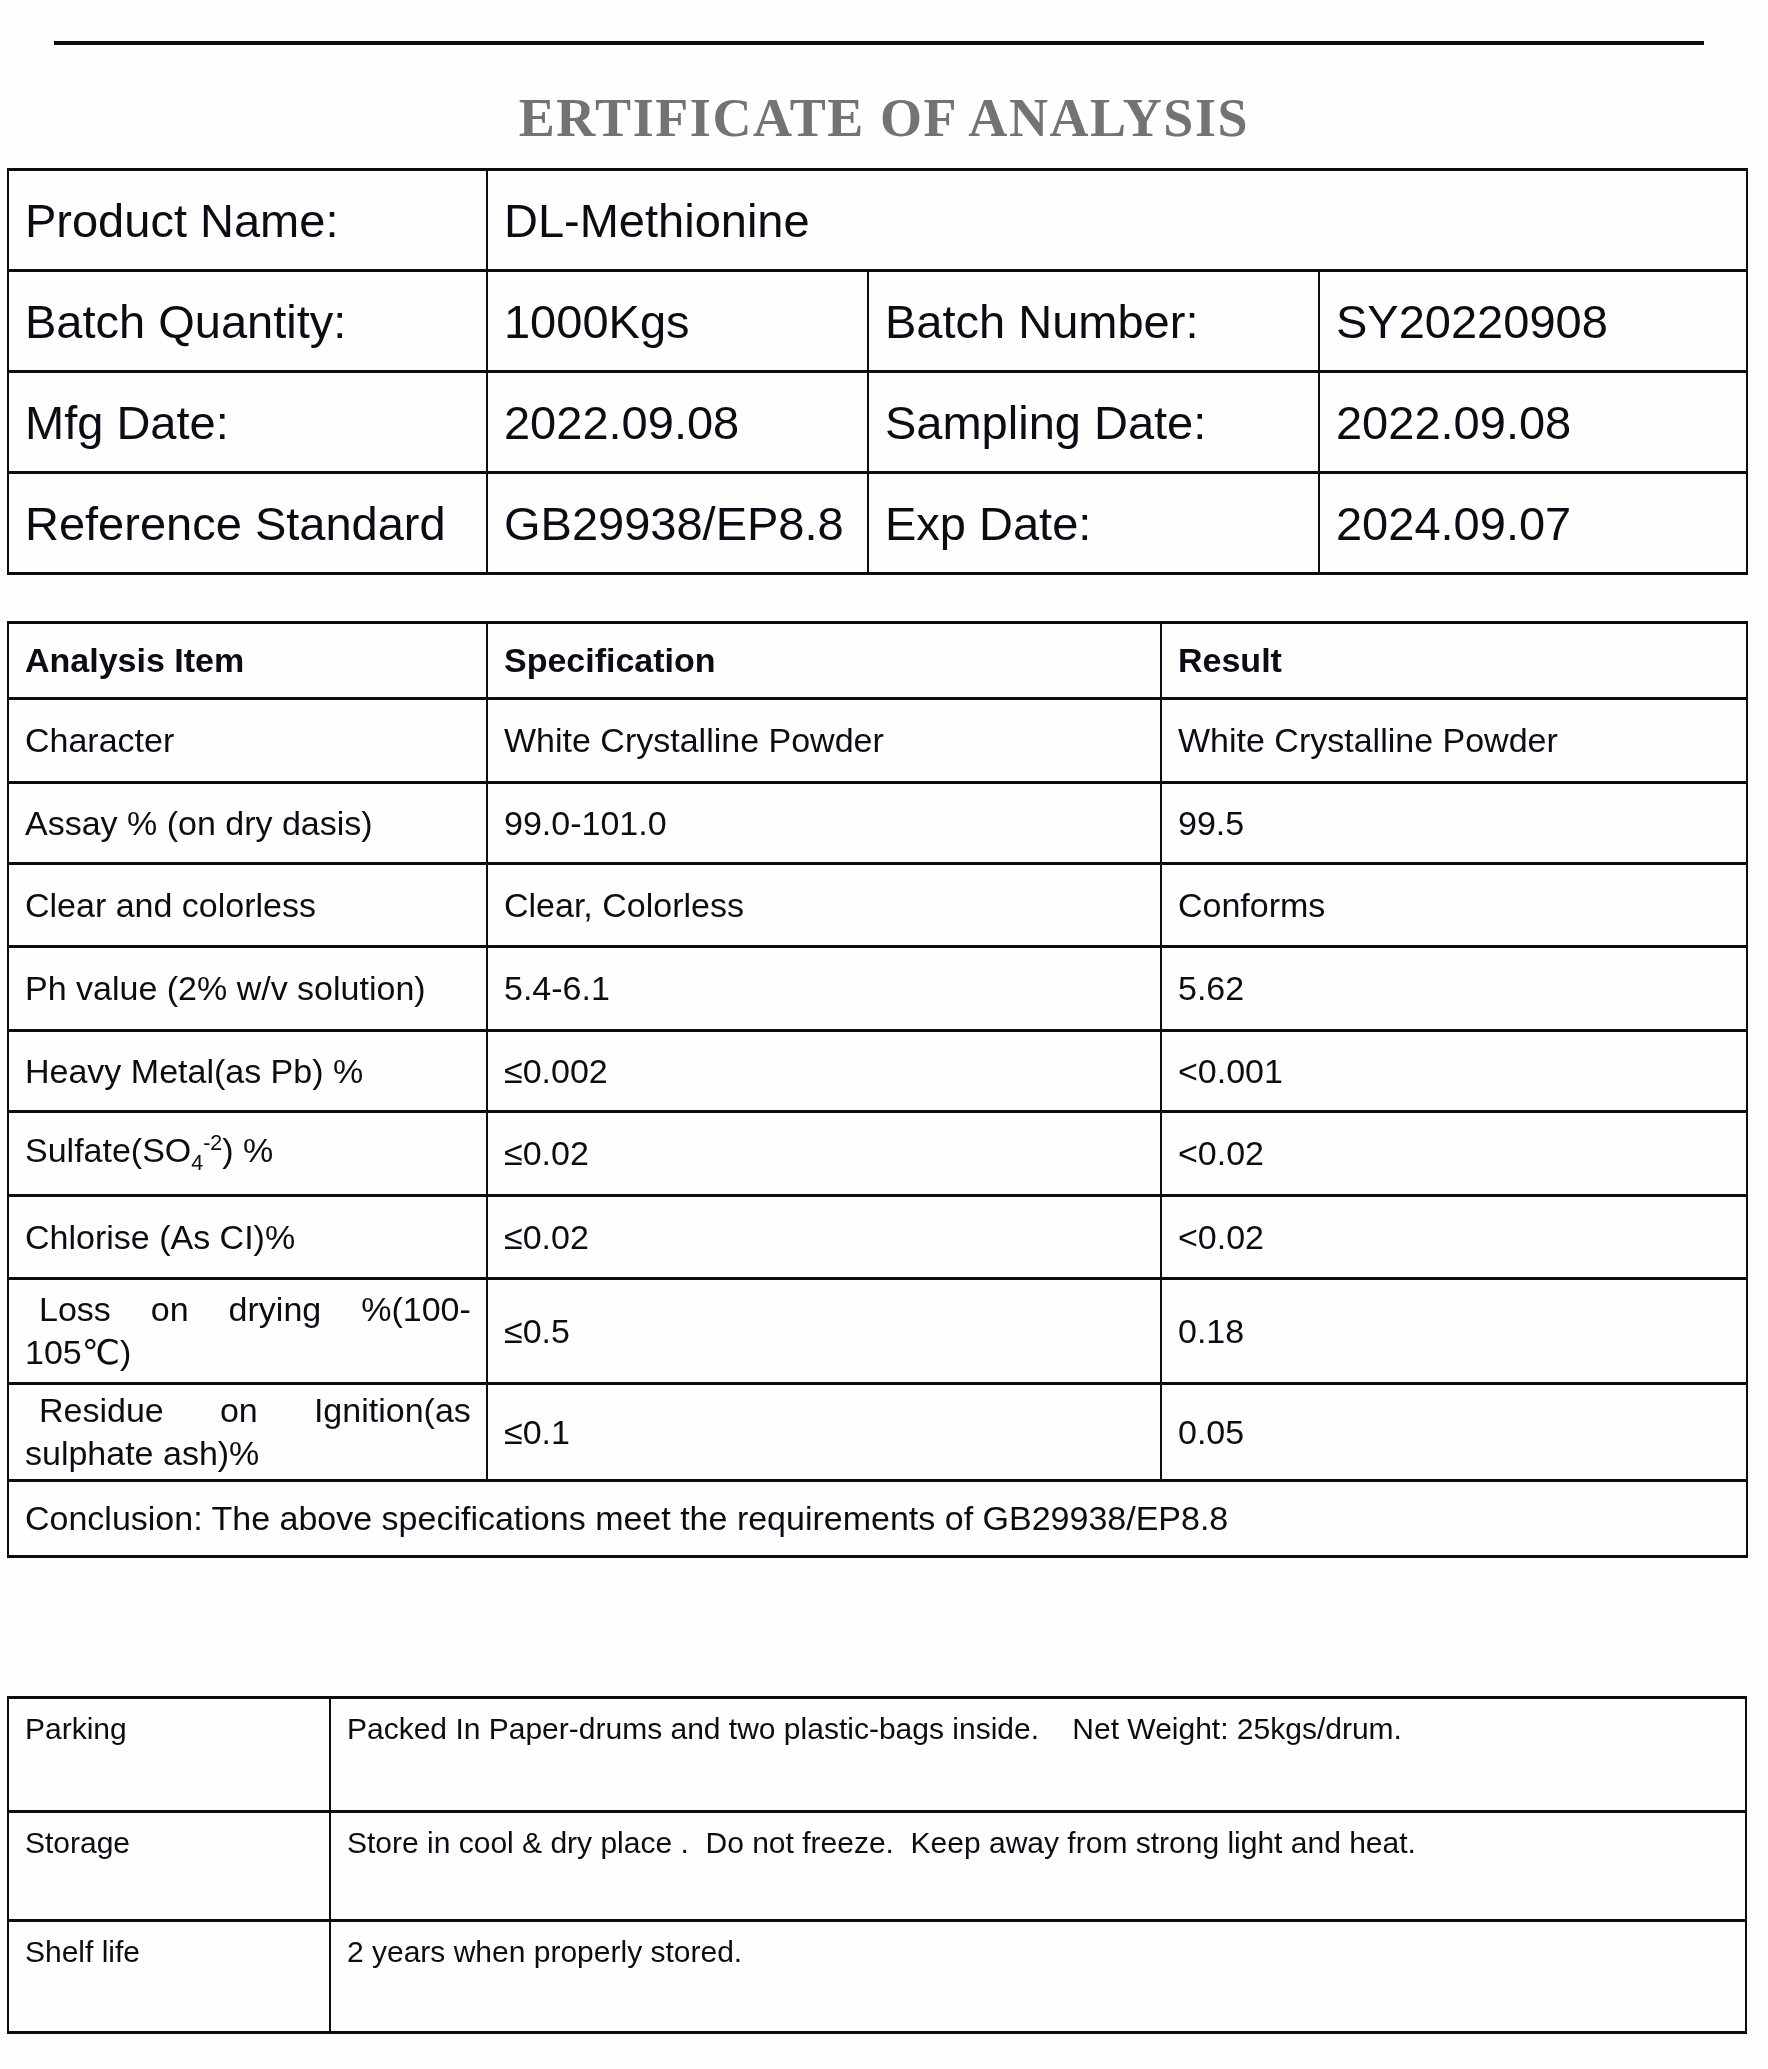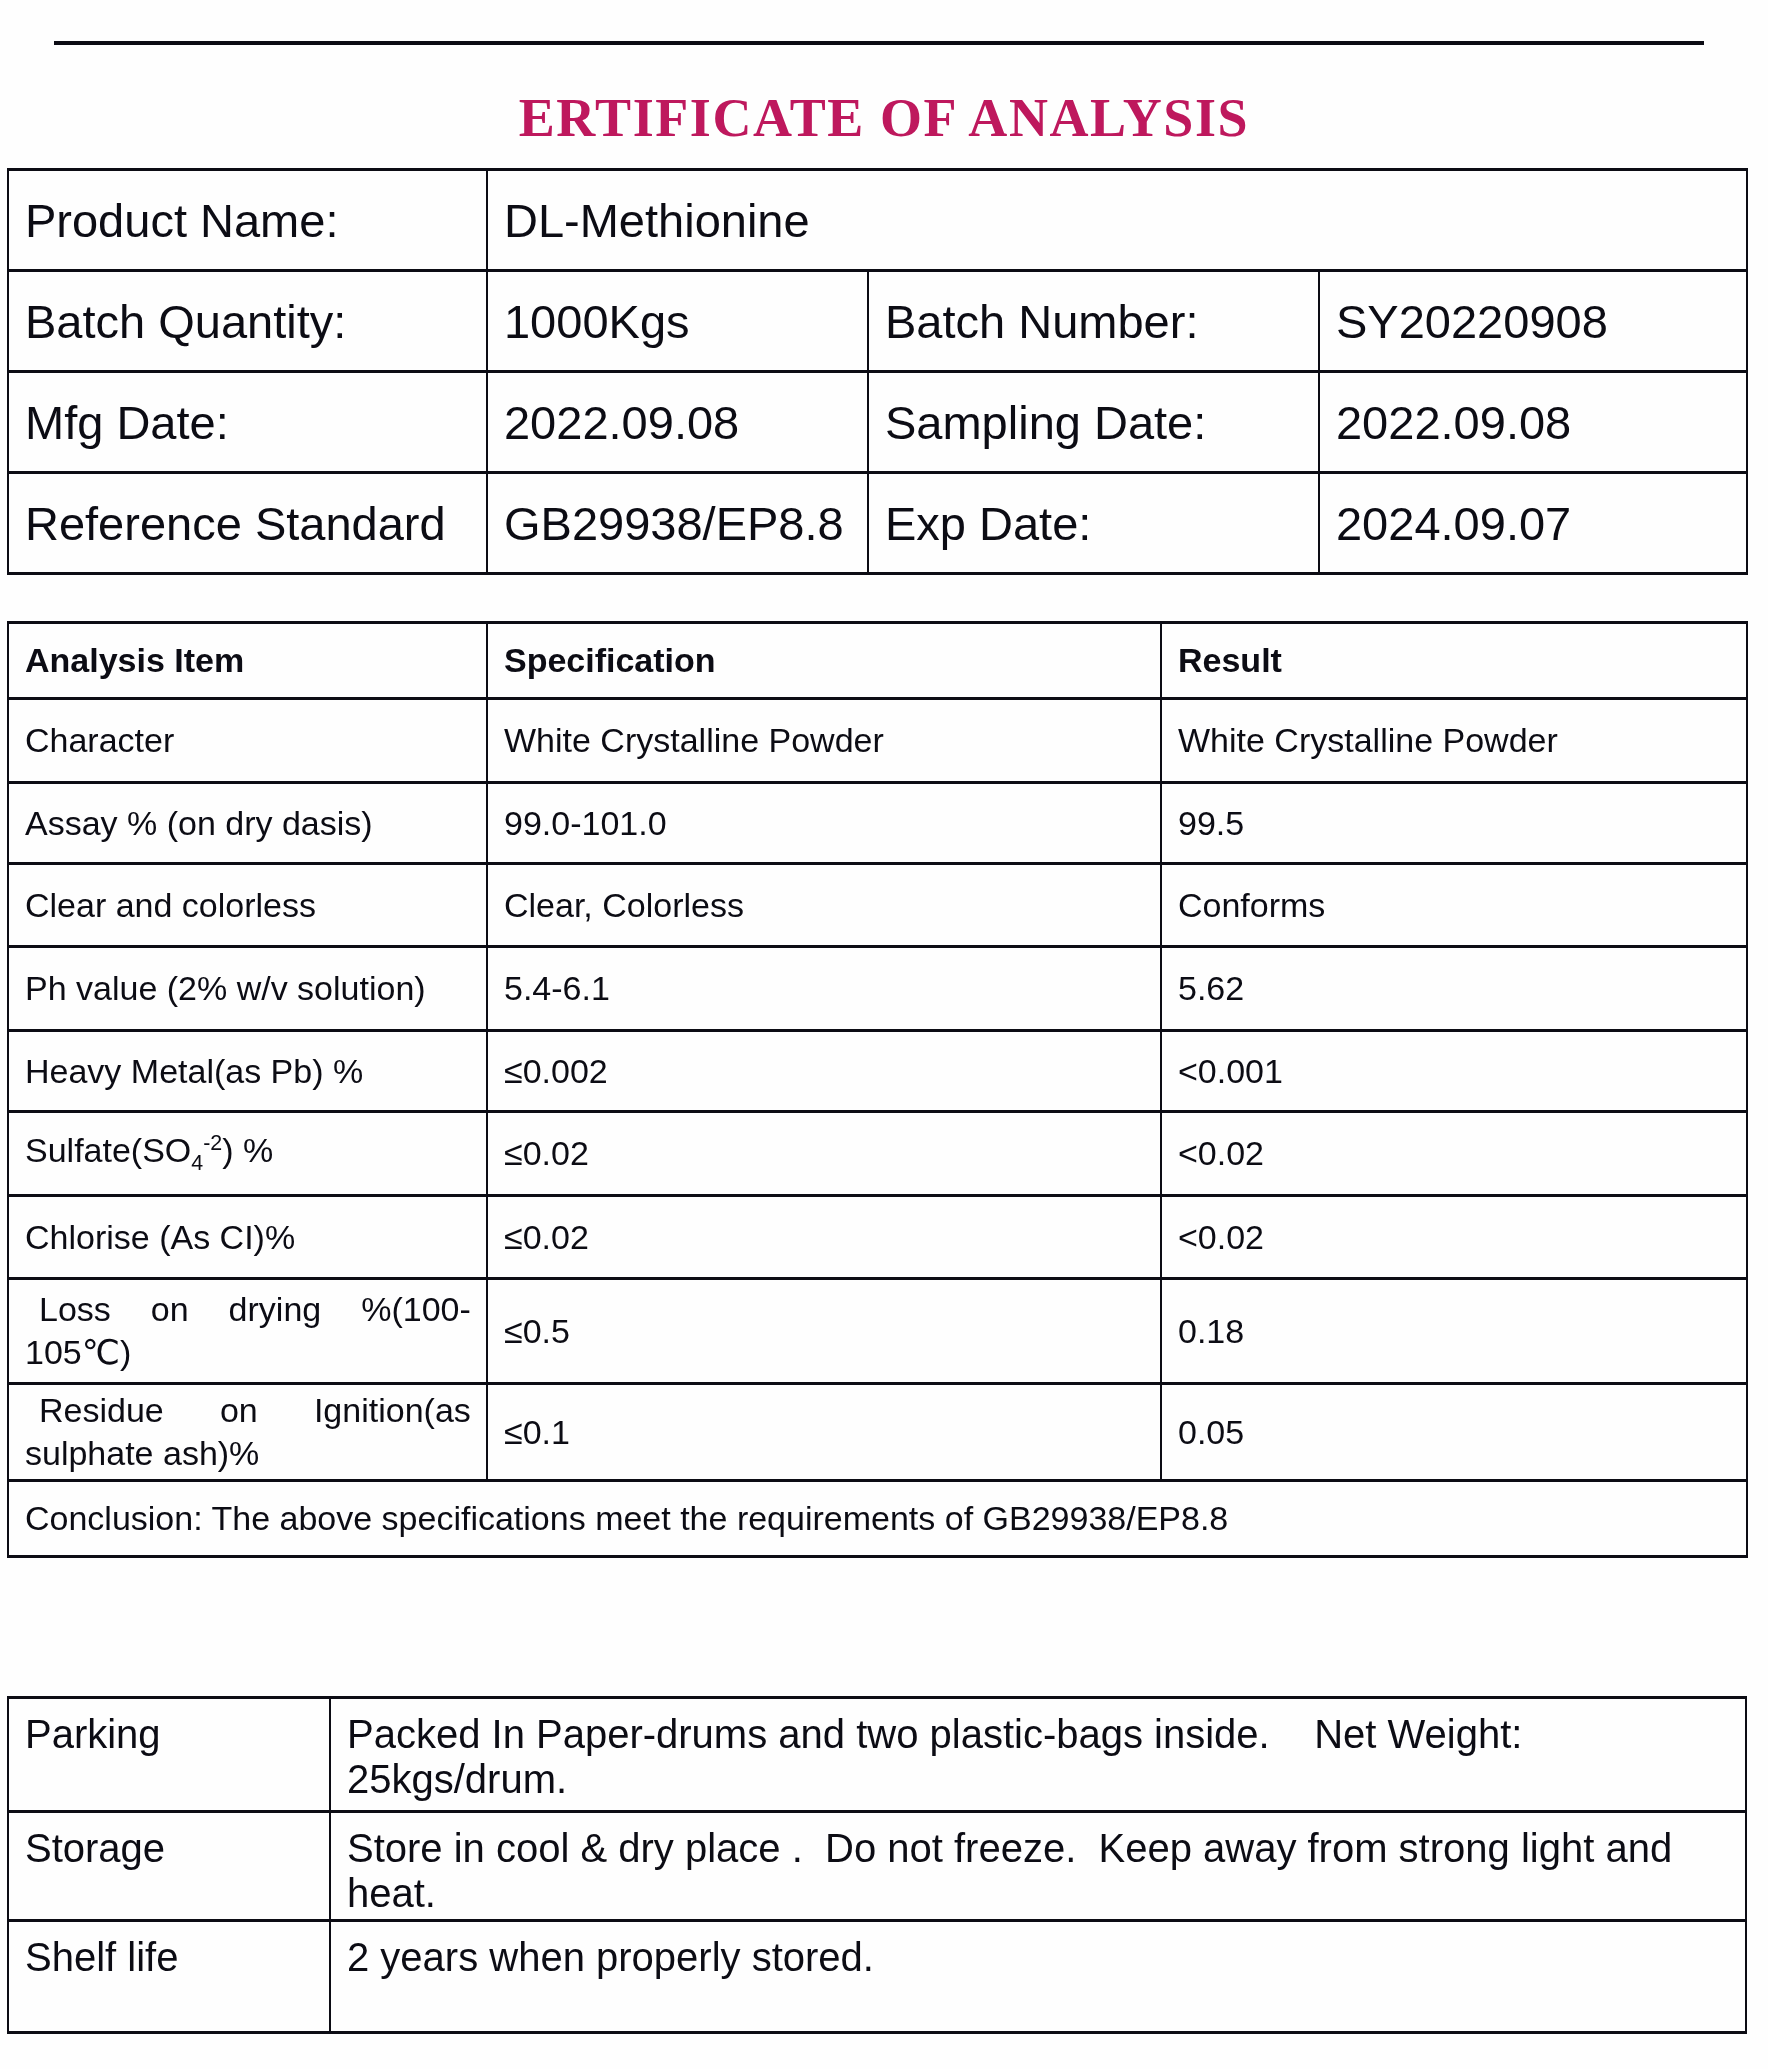--- a/index.html
+++ b/index.html
@@ -13,21 +13,21 @@
   }
   .top-rule {
     position:absolute; left:54px; top:41px;
     width:1650px; height:4.1px; background:#0c0c14;
   }
   .title {
     position:absolute; left:0; top:87px; width:100%;
     margin:0; text-align:center;
     font-family:"Liberation Serif","DejaVu Serif",serif;
     font-size:54px; font-weight:700; letter-spacing:1.6px;
-    color:#be185d;
+    color:#737373;
   }
   table.doc {
     position:absolute;
     border-collapse:collapse;
     table-layout:fixed;
   }
   table.doc td, table.doc th {
     border:2.5px solid #0c0c14;
     border-top-width:3.3px;
     border-bottom-width:3.3px;
@@ -41,21 +41,21 @@
   }
   table.doc th { font-weight:700;margin-top:12px; }
   .b { font-weight:700; }
   #info    { left:6.6px; top:168px;  width:1739px; }
   #analysis{ left:6.6px; top:621px;  width:1739px; }
   #packing { left:6.6px; top:1696px; width:1739px; }
   #analysis td, #analysis th { font-size:34px; }
   #packing td {
     vertical-align:top;
     padding-top:13px;
-    font-size:40px;
+    font-size:30px;
   }
   .pre { white-space:pre-wrap; }
   .two-line { line-height:43px; }
   .j-line { text-align:justify; text-align-last:justify; padding-right:3.3px;margin-left:14px; }
   sub.chem { font-size:21.4px; vertical-align:sub; }
   sup.chem { font-size:21.4px; vertical-align:super; }
 </style>
 </head>
 <body>
 

